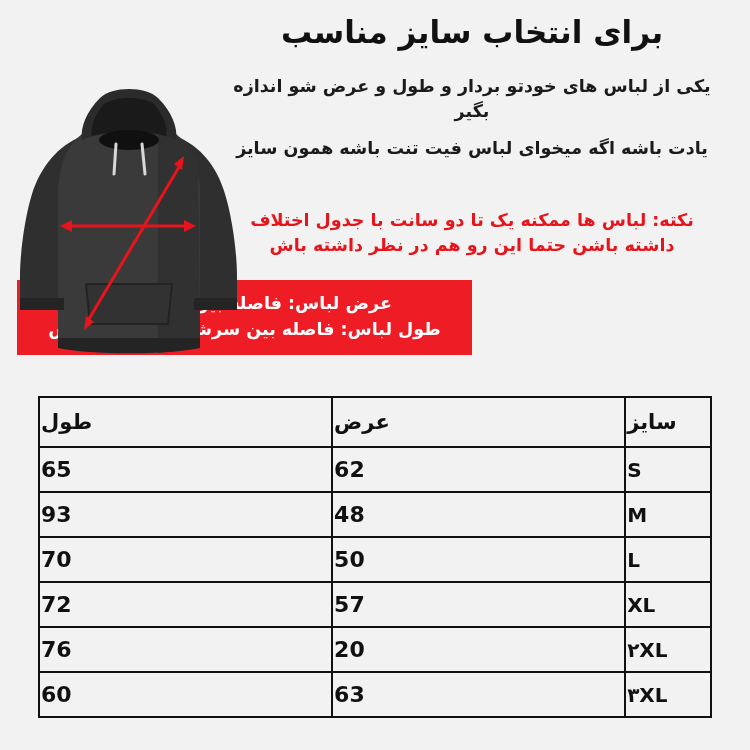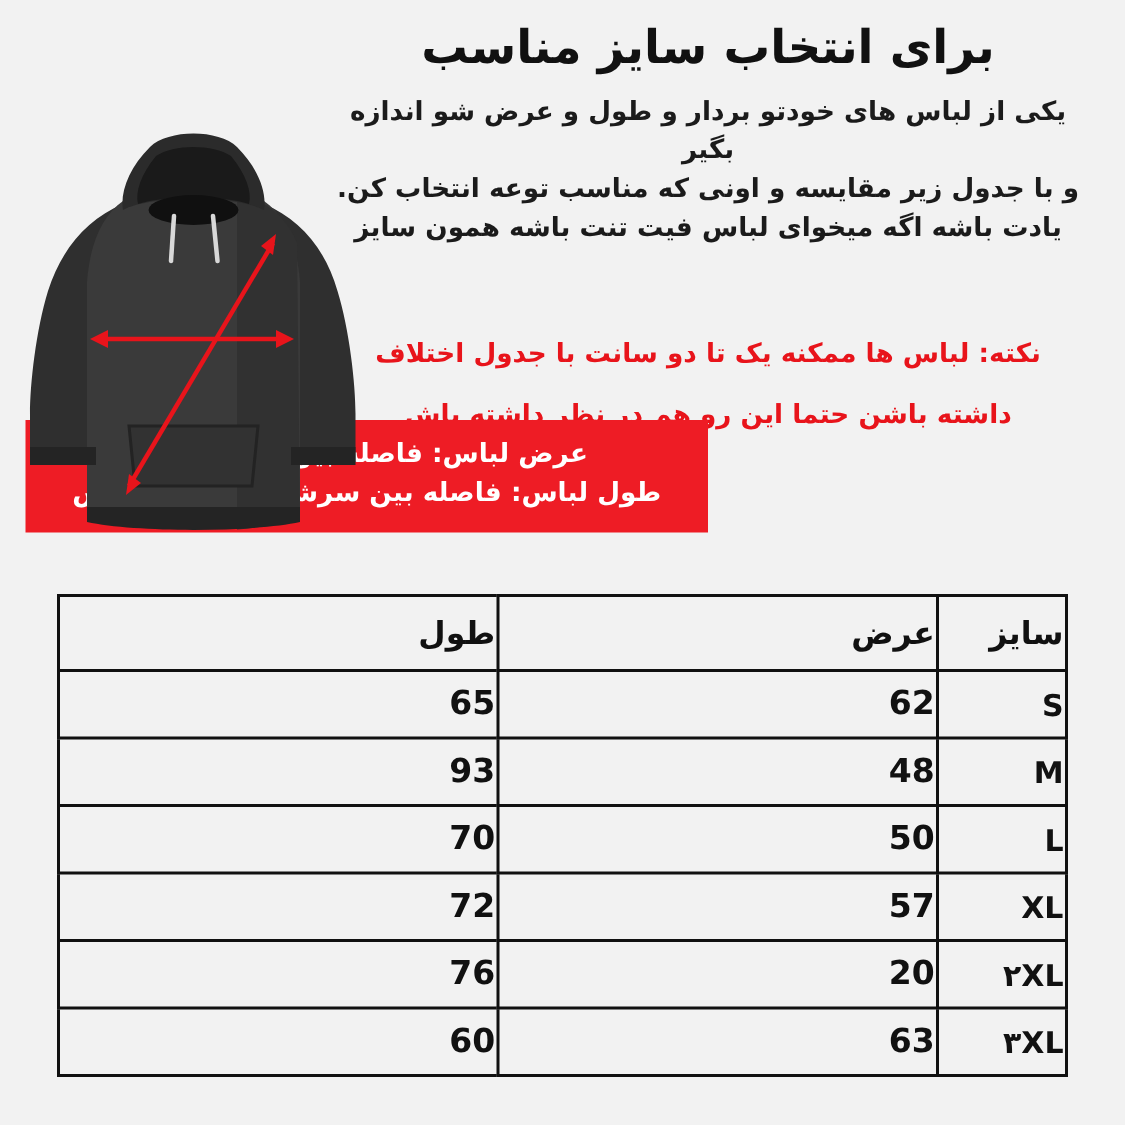--- a/index.html
+++ b/index.html
@@ -50,35 +50,35 @@
     top: 62px;
     right: 18px;
     width: 520px;
     text-align: center;
     direction: rtl;
     font-size: 17.5px;
     font-weight: bold;
     line-height: 1.42;
     color: #1b1b1b;
   }
-  .intro p { margin: 1px; }
+  .intro p { margin: 12px; }
 
   .note {
     position: absolute;
     top: 208px;
     right: 18px;
     width: 520px;
     text-align: center;
     direction: rtl;
     font-size: 17.5px;
     font-weight: bold;
     line-height: 1.42;
     color: #e8141b;
   }
-  .note p { margin: 16px; }
+  .note p { margin: 0; }
 
   .redbox {
     position: absolute;
     top: 280px;
     right: 278px;
     width: 455px;
     background: #ee1c25;
     color: #ffffff;
     padding: 10px 12px 12px 12px;
     box-sizing: border-box;
@@ -108,21 +108,21 @@
     width: 674px;
   }
   table.sizes {
     border-collapse: collapse;
     width: 674px;
     background: #f2f2f2;
     direction: rtl;
   }
   table.sizes th, table.sizes td {
     border: 2px solid #111;
-    text-align: right;
+    text-align: left;
     font-weight: bold;
     color: #111;
     background: #f2f2f2;
   }
   table.sizes thead th {
     height: 46px;
     font-size: 21px;
   }
   table.sizes tbody td {
     height: 41px;
@@ -139,21 +139,20 @@
 <body>
 
 <div class="page">
 
   <div class="top">
 
     <div class="headline">برای انتخاب سایز مناسب</div>
 
     <div class="intro">
       <p>یکی از لباس های خودتو بردار و طول و عرض شو اندازه بگیر</p>
-      <p>و با جدول زیر مقایسه و اونی که مناسب توعه انتخاب کن.</p>
       <p>یادت باشه اگه میخوای لباس فیت تنت باشه همون سایز</p>
     </div>
 
     <div class="note">
       <p>نکته: لباس ها ممکنه یک تا دو سانت با جدول اختلاف</p>
       <p>داشته باشن حتما این رو هم در نظر داشته باش</p>
     </div>
 
     <div class="redbox">
       <p>عرض لباس: فاصله بین زیر بغل ها</p>

